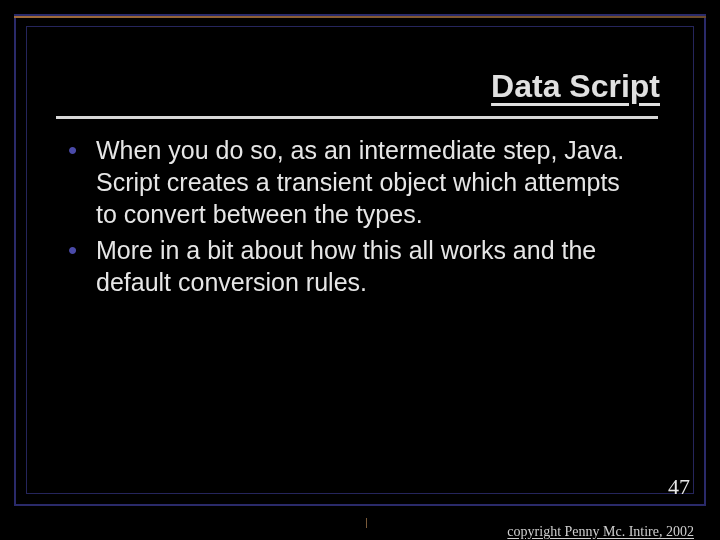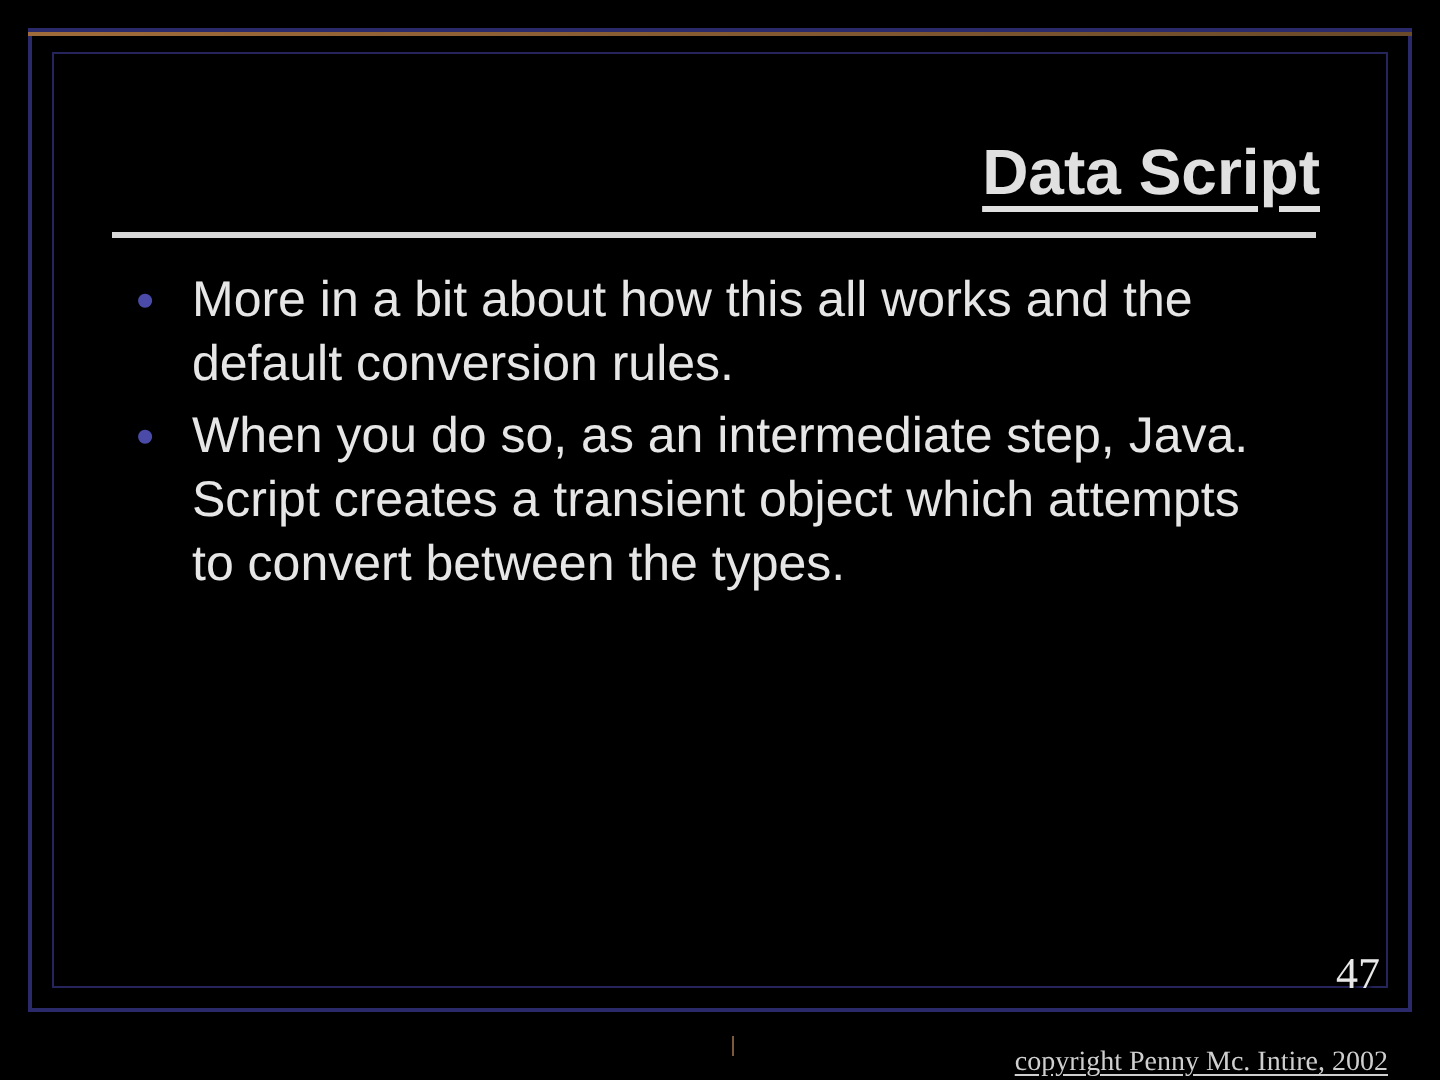--- a/index.html
+++ b/index.html
@@ -130,22 +130,22 @@
 <div class="slide">
   <div class="frame-outer"></div>
   <div class="frame-accent"></div>
   <div class="frame-inner"></div>
 
   <div class="title">Data Script</div>
   <div class="title-rule"></div>
 
   <div class="body">
     <ul>
+      <li>When you do so, as an intermediate step, Java. Script creates a transient object which attempts to convert between the types.</li>
       <li>More in a bit about how this all works and the default conversion rules.</li>
-      <li>When you do so, as an intermediate step, Java. Script creates a transient object which attempts to convert between the types.</li>
     </ul>
   </div>
 
   <div class="pagenum">47</div>
 
   <div class="footer-bar"></div>
   <div class="footer-tick"></div>
   <div class="copyright">copyright Penny Mc. Intire, 2002</div>
 </div>
 

